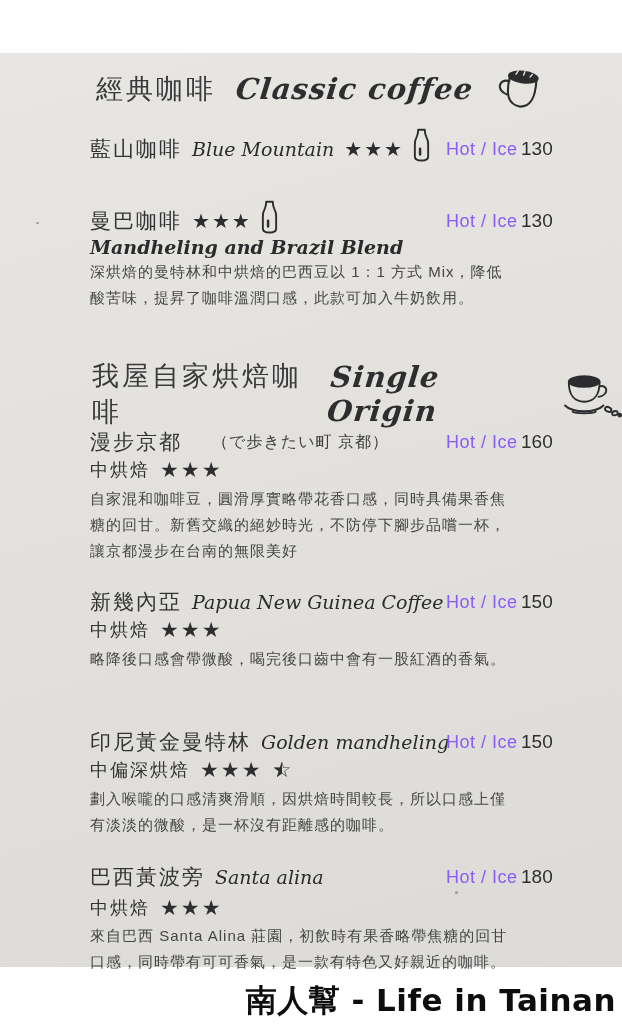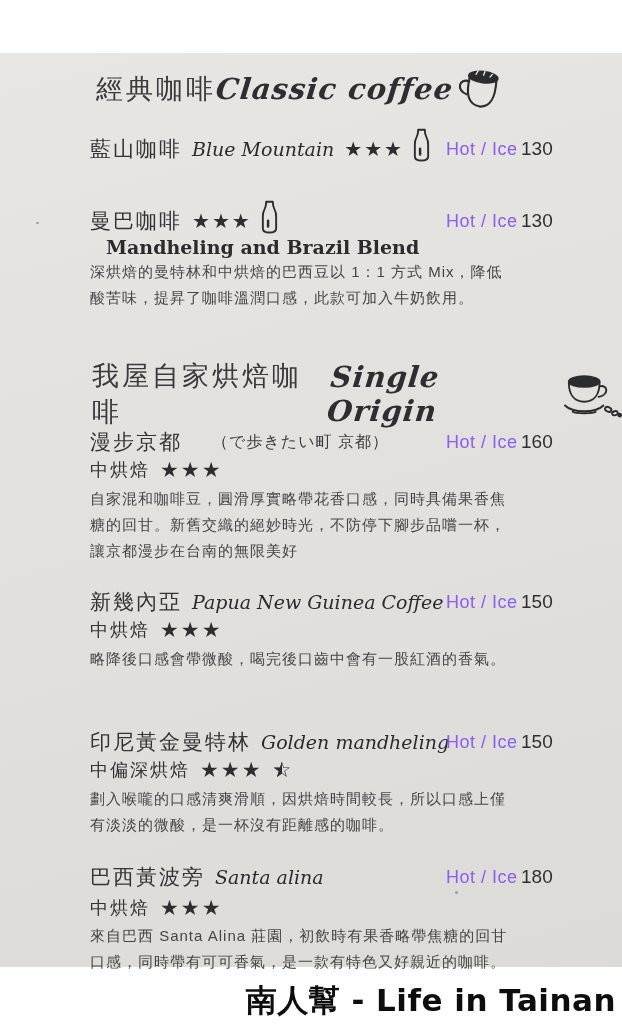--- a/index.html
+++ b/index.html
@@ -9,39 +9,39 @@
     -webkit-font-smoothing:antialiased;
   }
   .canvas{position:relative;width:622px;height:1024px;background:#ffffff;overflow:hidden;}
   .paper{
     position:absolute;left:0;top:53px;width:622px;height:914px;
     background:linear-gradient(165deg,#e7e6e2 0%,#e2e1dd 45%,#dcdbd7 100%);
   }
   .speck{position:absolute;border-radius:50%;background:#9a9a96;}
 
   
-  .sec-heading{position:absolute;display:flex;align-items:center;gap:0;color:#2e2e30;}
+  .sec-heading{position:absolute;display:flex;align-items:center;gap:20px;color:#2e2e30;}
   .h-zh{font-size:27px;letter-spacing:3px;color:#3a3a3c;}
   .h-en{font-family:"DejaVu Serif","Liberation Serif",serif;font-style:italic;font-weight:bold;
         font-size:29px;color:#2e2e30;transform:skewX(-6deg);letter-spacing:1px;}
 
   
   .item-row{position:absolute;left:0;width:622px;height:36px;display:flex;align-items:center;
             padding-left:90px;box-sizing:border-box;color:#2e2e30;}
   .t-zh{font-size:21px;letter-spacing:2px;color:#333335;white-space:nowrap;}
   .t-note{font-size:16px;letter-spacing:1px;color:#3c3c3e;margin-left:6px;white-space:nowrap;}
   .t-en{font-family:"DejaVu Serif","Liberation Serif",serif;font-style:italic;font-weight:normal;
         font-size:19px;color:#2b2b2d;margin-left:10px;white-space:nowrap;}
   .t-stars{font-size:20px;letter-spacing:2px;margin-left:10px;color:#2e2e30;white-space:nowrap;}
   .bottle{margin-left:8px;transform:translateY(-5px);}
   .serving{position:absolute;left:446px;font-size:18px;color:#8b5cf6;letter-spacing:.5px;}
   .price{position:absolute;left:521px;font-size:19px;color:#2f2f31;}
 
-  .subtitle{position:absolute;left:106px;font-family:"DejaVu Serif","Liberation Serif",serif;
-            font-weight:bold;font-size:19px;color:#2b2b2d;}
+  .subtitle{position:absolute;left:90px;font-family:"DejaVu Serif","Liberation Serif",serif;
+            font-style:italic;font-weight:bold;font-size:19px;color:#2b2b2d;}
   .roast-line{position:absolute;left:90px;display:flex;align-items:center;gap:10px;color:#333335;}
   .roast-zh{font-size:18px;letter-spacing:2px;}
   .roast-stars{font-size:21px;letter-spacing:2px;color:#2e2e30;}
   .half-star{position:relative;display:inline-block;font-size:21px;color:#2e2e30;}
   .half-star .hs-overlay{position:absolute;left:0;top:0;width:52%;overflow:hidden;}
 
   .desc{position:absolute;left:90px;width:460px;font-size:15px;line-height:26px;
         color:#454547;letter-spacing:1px;}
 
   

